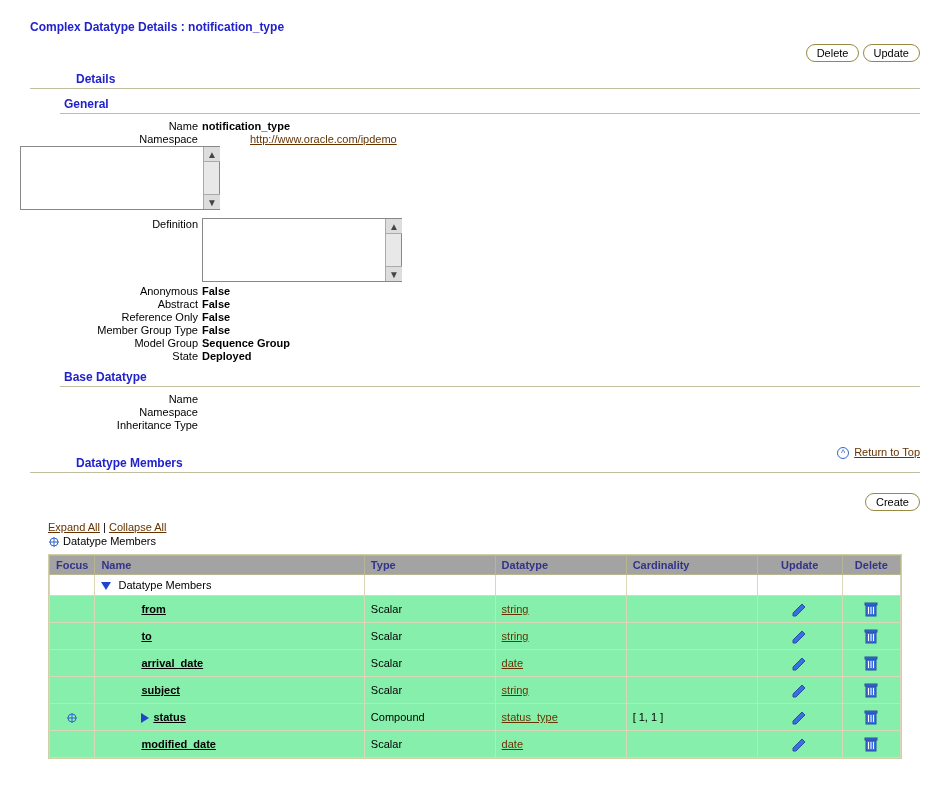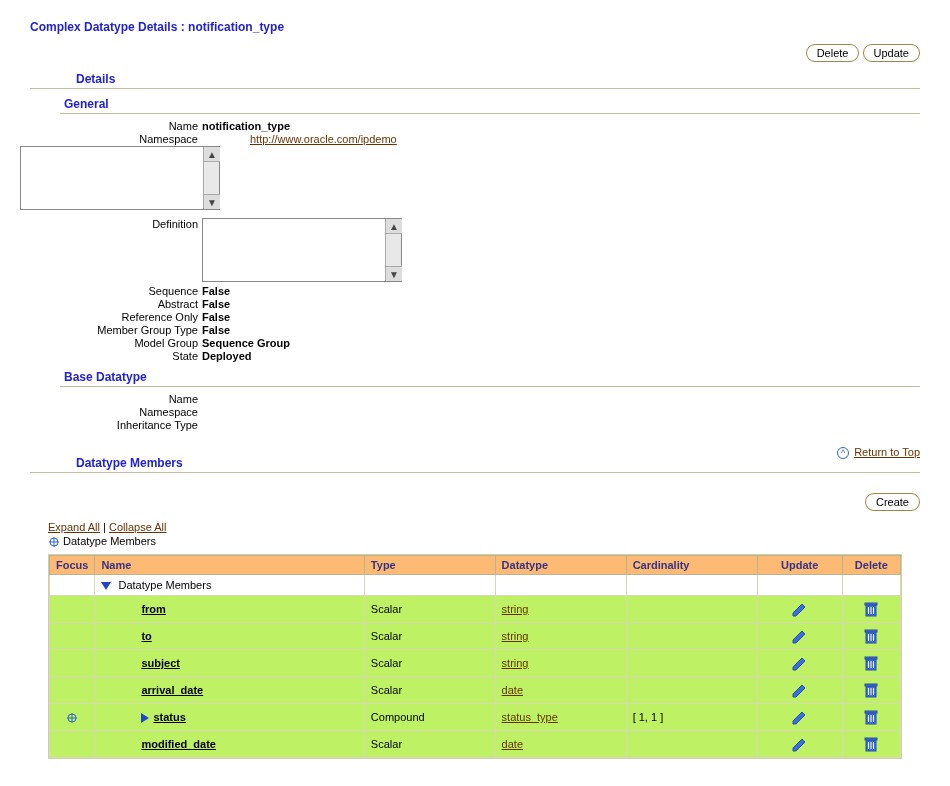--- a/index.html
+++ b/index.html
@@ -90,27 +90,27 @@
 .expand-collapse { margin: 10px 0 0 28px; }
 .expand-collapse a { color:#663300; text-decoration: underline; }
 .tree-root { margin-left:28px; padding:2px 0;}
 .focus-icon {
   display:inline-block; width:12px;height:12px; vertical-align:middle;
 }
 .focus-icon svg { display:block; }
 .table-wrap { margin:4px 28px 0 28px; border:1px solid #d0cfa8;}
 table.members { width:100%; border-collapse: collapse; }
 table.members th {
-  background:#fdba74; color:#333388; font-weight:bold;
+  background:#a3a3a3; color:#333388; font-weight:bold;
   text-align:left; padding:3px 6px; font-size:11px;
   border:1px solid #b8b690;
 }
 table.members th.center { text-align:center; }
 table.members td {
-  border:1px solid #d8d7b8; padding:4px 6px; font-size:11px; background:#bef264;
+  border:1px solid #d8d7b8; padding:4px 6px; font-size:11px; background:#86efac;
   vertical-align:middle;
 }
 table.members tr.root td { background:#fff; }
 .col-focus { width:30px; text-align:center;}
 .col-name { width:290px; }
 .col-type { width:140px; }
 .col-datatype { width:140px; }
 .col-card { width:140px; }
 .col-update { width:90px; text-align:center;}
 .col-delete { width:60px; text-align:center;}
@@ -165,21 +165,21 @@
   <div class="kv-value">
     <div class="textarea-box">
       <div class="scrollbar">
           <div class="arrow">▲</div>
           <div class="arrow bot">▼</div>
         </div>
     </div>
   </div>
 </div>
 <div class="kv-row">
-    <div class="kv-label">Sequence</div>
+    <div class="kv-label">Anonymous</div>
     <div class="kv-value">False</div>
   </div>
 <div class="kv-row">
     <div class="kv-label">Abstract</div>
     <div class="kv-value">False</div>
   </div>
 <div class="kv-row">
     <div class="kv-label">Reference Only</div>
     <div class="kv-value">False</div>
   </div>
@@ -296,41 +296,41 @@
           <td class="col-delete"><span class="trash-icon"><svg width="16" height="18" viewBox="0 0 16 18">
                 <rect x="3" y="5" width="10" height="11" fill="#3a6fe0" stroke="#2a4fa0"></rect>
                 <rect x="2" y="3" width="12" height="2" fill="#3a6fe0" stroke="#2a4fa0"></rect>
                 <line x1="5.5" y1="7" x2="5.5" y2="14" stroke="#fff"></line>
                 <line x1="8" y1="7" x2="8" y2="14" stroke="#fff"></line>
                 <line x1="10.5" y1="7" x2="10.5" y2="14" stroke="#fff"></line>
               </svg></span></td>
         </tr>
         <tr>
           <td class="col-focus"></td>
+          <td class="col-name"><span class="indent2"><a href="#" class="name-link">arrival_date</a></span></td>
+          <td class="col-type">Scalar</td>
+          <td class="col-datatype"><a href="#" class="datatype-link">date</a></td>
+          <td class="col-card"></td>
+          <td class="col-update"><span class="pencil-icon"><svg width="18" height="18" viewBox="0 0 18 18">
+                <path d="M2 13 L11 4 L14 7 L5 16 L2 16 Z" fill="#3a6fe0" stroke="#2a4fa0"></path>
+                <path d="M11 4 L14 7" stroke="#2a4fa0" stroke-width="1"></path>
+              </svg></span></td>
+          <td class="col-delete"><span class="trash-icon"><svg width="16" height="18" viewBox="0 0 16 18">
+                <rect x="3" y="5" width="10" height="11" fill="#3a6fe0" stroke="#2a4fa0"></rect>
+                <rect x="2" y="3" width="12" height="2" fill="#3a6fe0" stroke="#2a4fa0"></rect>
+                <line x1="5.5" y1="7" x2="5.5" y2="14" stroke="#fff"></line>
+                <line x1="8" y1="7" x2="8" y2="14" stroke="#fff"></line>
+                <line x1="10.5" y1="7" x2="10.5" y2="14" stroke="#fff"></line>
+              </svg></span></td>
+        </tr>
+        <tr>
+          <td class="col-focus"></td>
           <td class="col-name"><span class="indent2"><a href="#" class="name-link">subject</a></span></td>
           <td class="col-type">Scalar</td>
           <td class="col-datatype"><a href="#" class="datatype-link">string</a></td>
-          <td class="col-card"></td>
-          <td class="col-update"><span class="pencil-icon"><svg width="18" height="18" viewBox="0 0 18 18">
-                <path d="M2 13 L11 4 L14 7 L5 16 L2 16 Z" fill="#3a6fe0" stroke="#2a4fa0"></path>
-                <path d="M11 4 L14 7" stroke="#2a4fa0" stroke-width="1"></path>
-              </svg></span></td>
-          <td class="col-delete"><span class="trash-icon"><svg width="16" height="18" viewBox="0 0 16 18">
-                <rect x="3" y="5" width="10" height="11" fill="#3a6fe0" stroke="#2a4fa0"></rect>
-                <rect x="2" y="3" width="12" height="2" fill="#3a6fe0" stroke="#2a4fa0"></rect>
-                <line x1="5.5" y1="7" x2="5.5" y2="14" stroke="#fff"></line>
-                <line x1="8" y1="7" x2="8" y2="14" stroke="#fff"></line>
-                <line x1="10.5" y1="7" x2="10.5" y2="14" stroke="#fff"></line>
-              </svg></span></td>
-        </tr>
-        <tr>
-          <td class="col-focus"></td>
-          <td class="col-name"><span class="indent2"><a href="#" class="name-link">arrival_date</a></span></td>
-          <td class="col-type">Scalar</td>
-          <td class="col-datatype"><a href="#" class="datatype-link">date</a></td>
           <td class="col-card"></td>
           <td class="col-update"><span class="pencil-icon"><svg width="18" height="18" viewBox="0 0 18 18">
                 <path d="M2 13 L11 4 L14 7 L5 16 L2 16 Z" fill="#3a6fe0" stroke="#2a4fa0"></path>
                 <path d="M11 4 L14 7" stroke="#2a4fa0" stroke-width="1"></path>
               </svg></span></td>
           <td class="col-delete"><span class="trash-icon"><svg width="16" height="18" viewBox="0 0 16 18">
                 <rect x="3" y="5" width="10" height="11" fill="#3a6fe0" stroke="#2a4fa0"></rect>
                 <rect x="2" y="3" width="12" height="2" fill="#3a6fe0" stroke="#2a4fa0"></rect>
                 <line x1="5.5" y1="7" x2="5.5" y2="14" stroke="#fff"></line>
                 <line x1="8" y1="7" x2="8" y2="14" stroke="#fff"></line>

